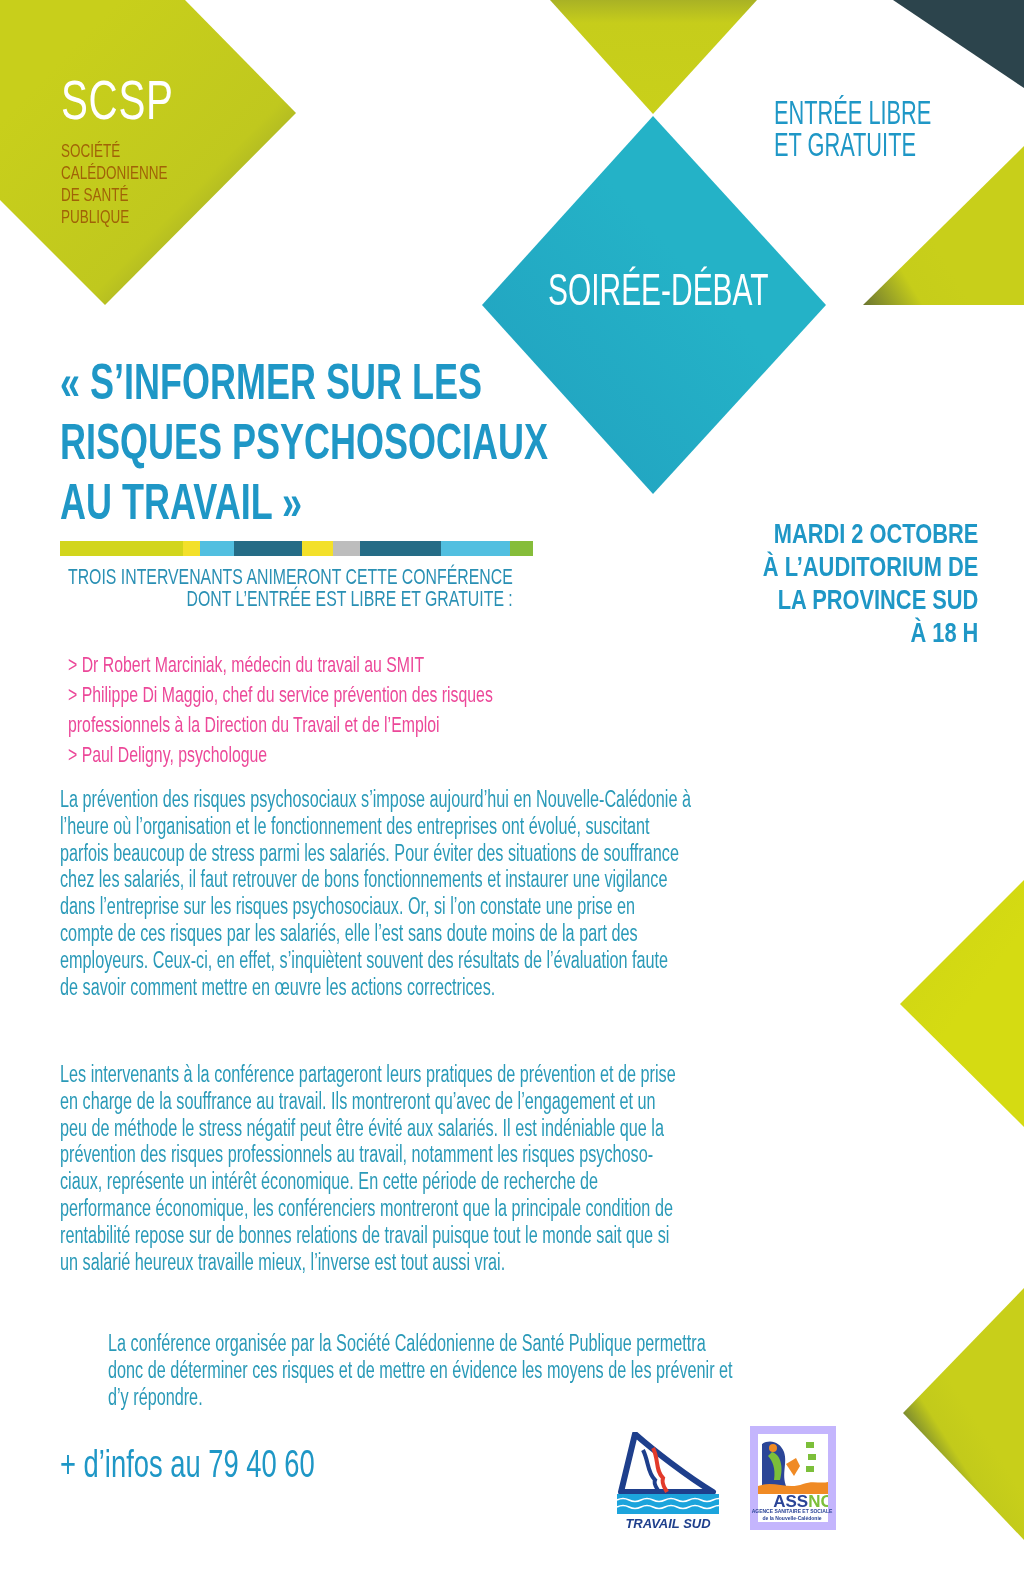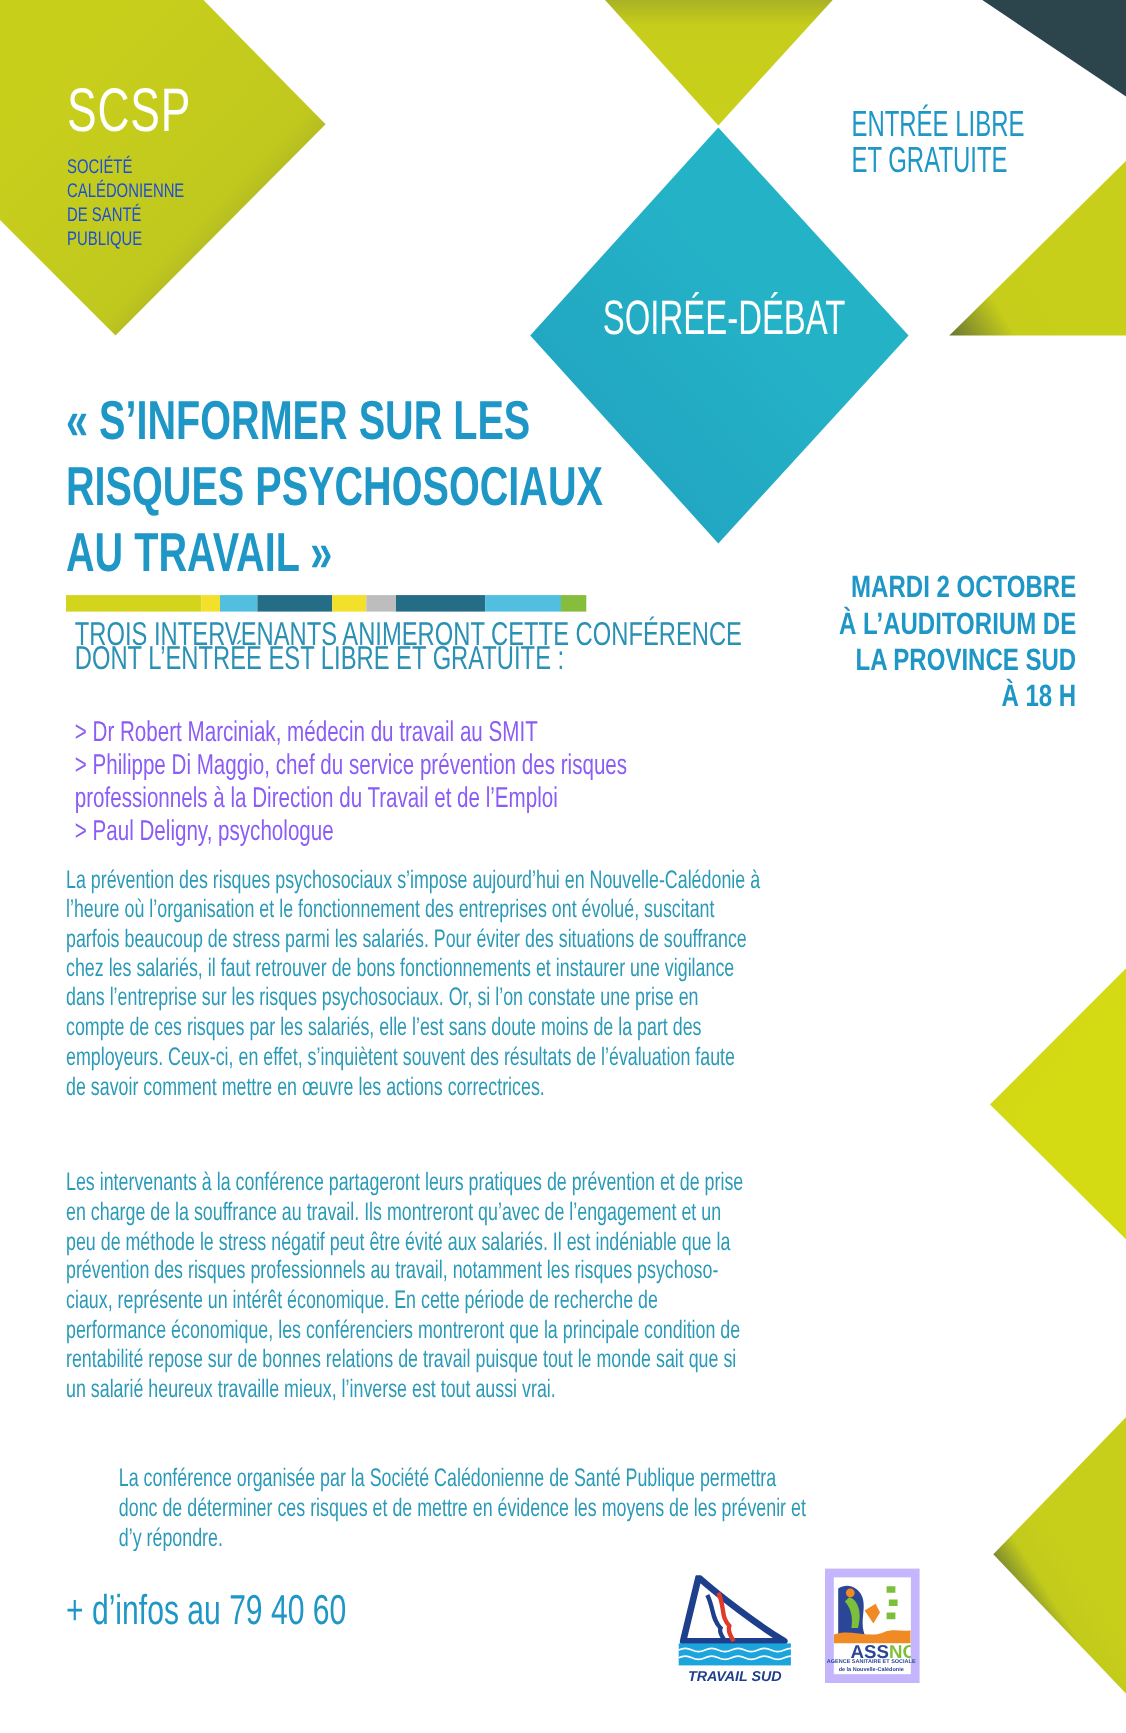--- a/index.html
+++ b/index.html
@@ -3,33 +3,33 @@
 <meta charset="utf-8">
 <style>
   html, body { margin:0; padding:0; }
   body { width:1024px; height:1575px; position:relative; background:#ffffff; overflow:hidden;
          font-family:"Liberation Sans", sans-serif; }
   .bg { position:absolute; left:0; top:0; width:1024px; height:1575px; z-index:0; }
   .abs { position:absolute; z-index:2; }
   .cond { font-family:"Liberation Sans", sans-serif; transform-origin:left top; display:inline-block; white-space:nowrap; }
   .logo-main { left:61px; top:72px; color:#ffffff; font-size:56px; line-height:56px; letter-spacing:1px;
                transform:scaleX(0.72); font-weight:400; }
-  .logo-sub { left:61px; top:140px; color:#1d4ed8; font-size:18px; line-height:22px; }
+  .logo-sub { left:61px; top:140px; color:#a16207; font-size:18px; line-height:22px; }
   .logo-sub span { display:block; transform:scaleX(0.75); transform-origin:left top; white-space:nowrap; }
   .entree { left:774px; top:97px; color:#1f97c6; font-size:33px; line-height:32px; }
   .entree span { display:block; transform:scaleX(0.66); transform-origin:left top; white-space:nowrap; }
   .soiree { left:548px; top:268px; color:#ffffff; font-size:44px; line-height:44px; }
   .soiree span { display:block; transform:scaleX(0.68); transform-origin:left top; white-space:nowrap; }
   .title { left:60px; top:352px; color:#1f97c6; font-weight:700; font-size:50px; line-height:60px; }
   .title span { display:block; transform:scaleX(0.72); transform-origin:left top; white-space:nowrap; }
   .stripe { left:60px; top:541px; height:15px; width:493px; display:flex; }
   .stripe div { height:100%; }
-  .intro { left:68px; top:566px; color:#2a90b4; font-size:30px; line-height:22px; }
+  .intro { left:68px; top:566px; color:#2a90b4; font-size:22px; line-height:22px;text-align:right; }
   .intro span { display:block; transform:scaleX(0.72); transform-origin:left top; white-space:nowrap; }
-  .speakers { left:68px; top:650px; color:#8b5cf6; font-size:26px; line-height:30px; }
+  .speakers { left:68px; top:650px; color:#ec4899; font-size:22px; line-height:30px; }
   .speakers span { display:block; transform:scaleX(0.72); transform-origin:left top; white-space:nowrap; }
   .date { right:46px; top:517px; color:#1f97c6; font-weight:700; font-size:28px; line-height:33px; text-align:right; }
   .date span { display:block; transform:scaleX(0.78); transform-origin:right top; white-space:nowrap; }
   .para { left:60px; color:#2a9ab8; font-size:23px; line-height:26.8px; }
   .para span { display:block; transform:scaleX(0.705); transform-origin:left top; white-space:nowrap; }
   .p1 { top:786px; }
   .p2 { top:1061px; }
   .p3 { top:1330px;margin-left:48px; }
   .infos { left:60px; top:1448px; color:#1f97c6; font-size:38px; line-height:32px; }
   .infos span { display:block; transform:scaleX(0.72); transform-origin:left top; white-space:nowrap; }

